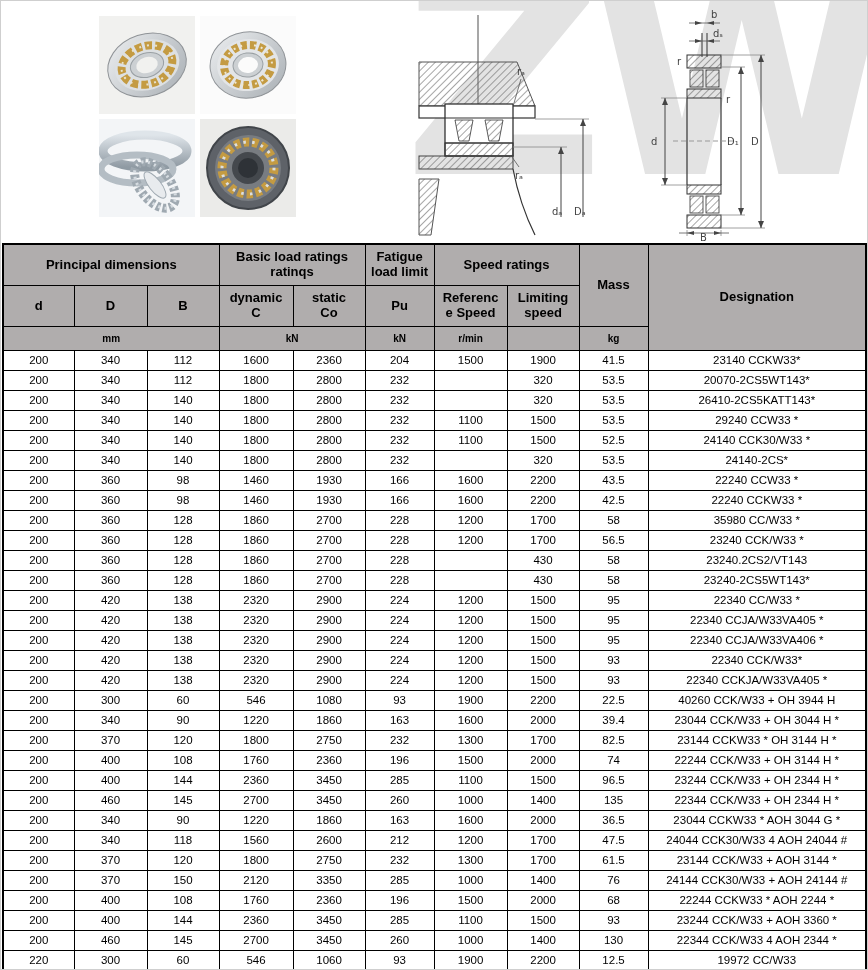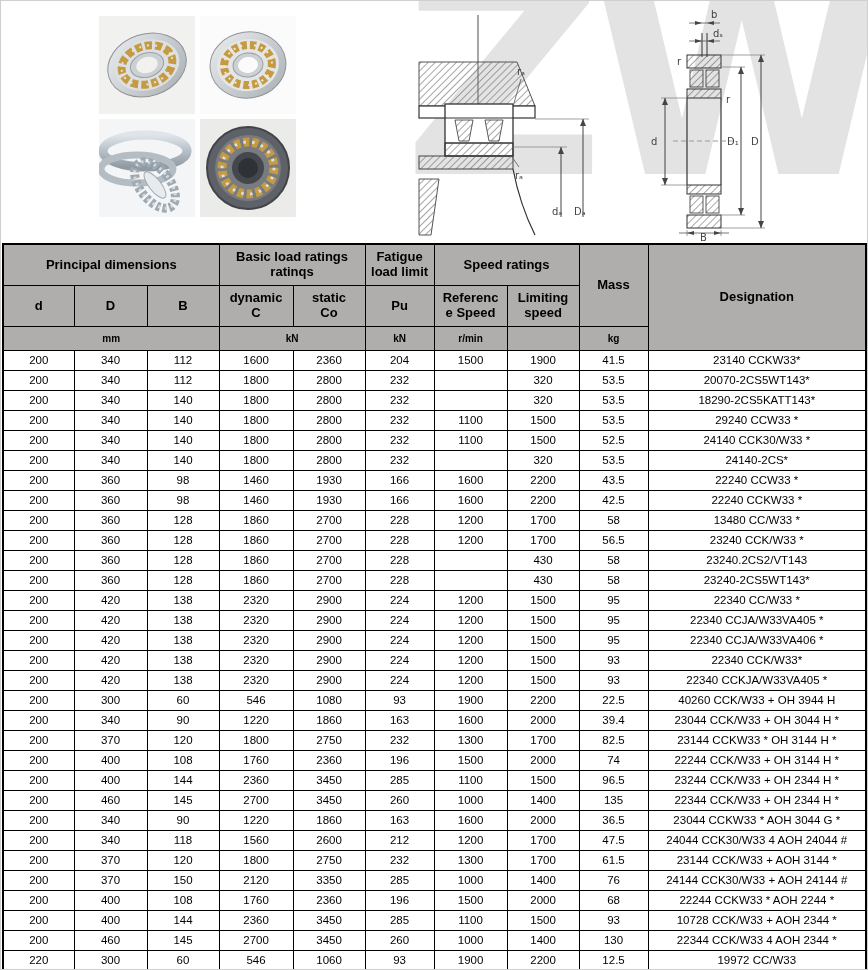--- a/index.html
+++ b/index.html
@@ -266,21 +266,21 @@
         <tr>
           <td>200</td>
           <td>340</td>
           <td>140</td>
           <td>1800</td>
           <td>2800</td>
           <td>232</td>
           <td></td>
           <td>320</td>
           <td>53.5</td>
-          <td>18290-2CS5KATT143*</td>
+          <td>26410-2CS5KATT143*</td>
         </tr>
         <tr>
           <td>200</td>
           <td>340</td>
           <td>140</td>
           <td>1800</td>
           <td>2800</td>
           <td>232</td>
           <td>1100</td>
           <td>1500</td>
@@ -338,21 +338,21 @@
         <tr>
           <td>200</td>
           <td>360</td>
           <td>128</td>
           <td>1860</td>
           <td>2700</td>
           <td>228</td>
           <td>1200</td>
           <td>1700</td>
           <td>58</td>
-          <td>13480 CC/W33 *</td>
+          <td>35980 CC/W33 *</td>
         </tr>
         <tr>
           <td>200</td>
           <td>360</td>
           <td>128</td>
           <td>1860</td>
           <td>2700</td>
           <td>228</td>
           <td>1200</td>
           <td>1700</td>
@@ -578,21 +578,21 @@
         <tr>
           <td>200</td>
           <td>400</td>
           <td>144</td>
           <td>2360</td>
           <td>3450</td>
           <td>285</td>
           <td>1100</td>
           <td>1500</td>
           <td>93</td>
-          <td>10728 CCK/W33 + AOH 2344 *</td>
+          <td>23244 CCK/W33 + AOH 3360 *</td>
         </tr>
         <tr>
           <td>200</td>
           <td>460</td>
           <td>145</td>
           <td>2700</td>
           <td>3450</td>
           <td>260</td>
           <td>1000</td>
           <td>1400</td>

